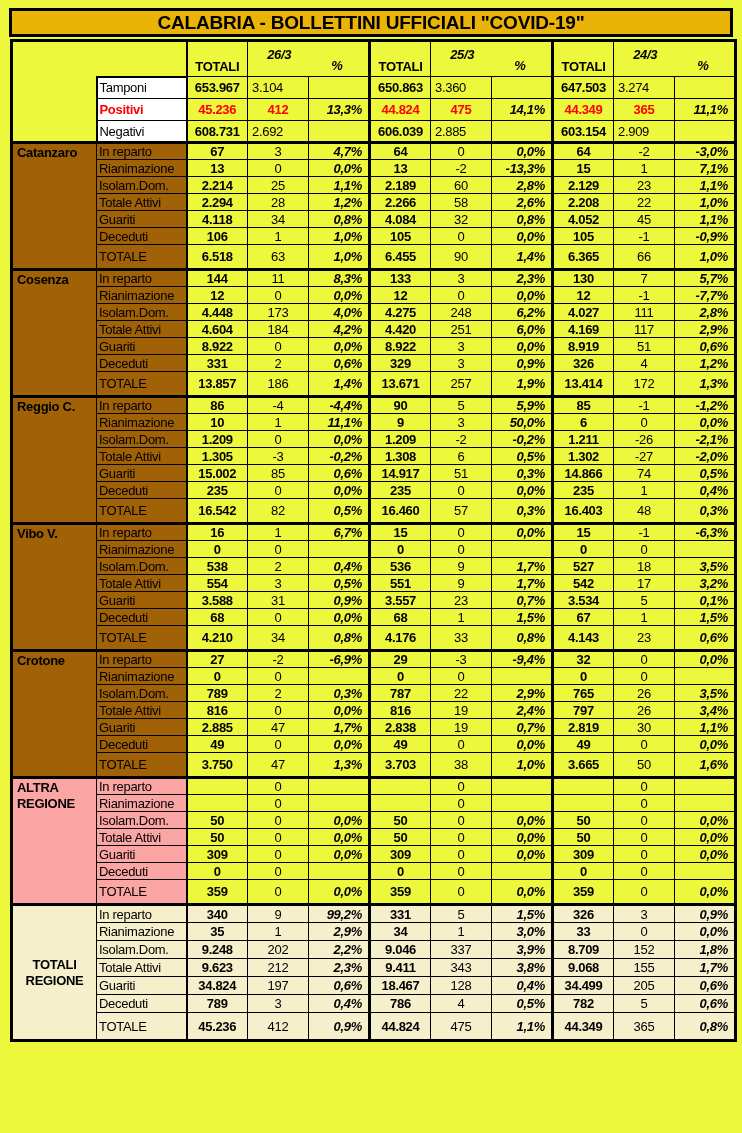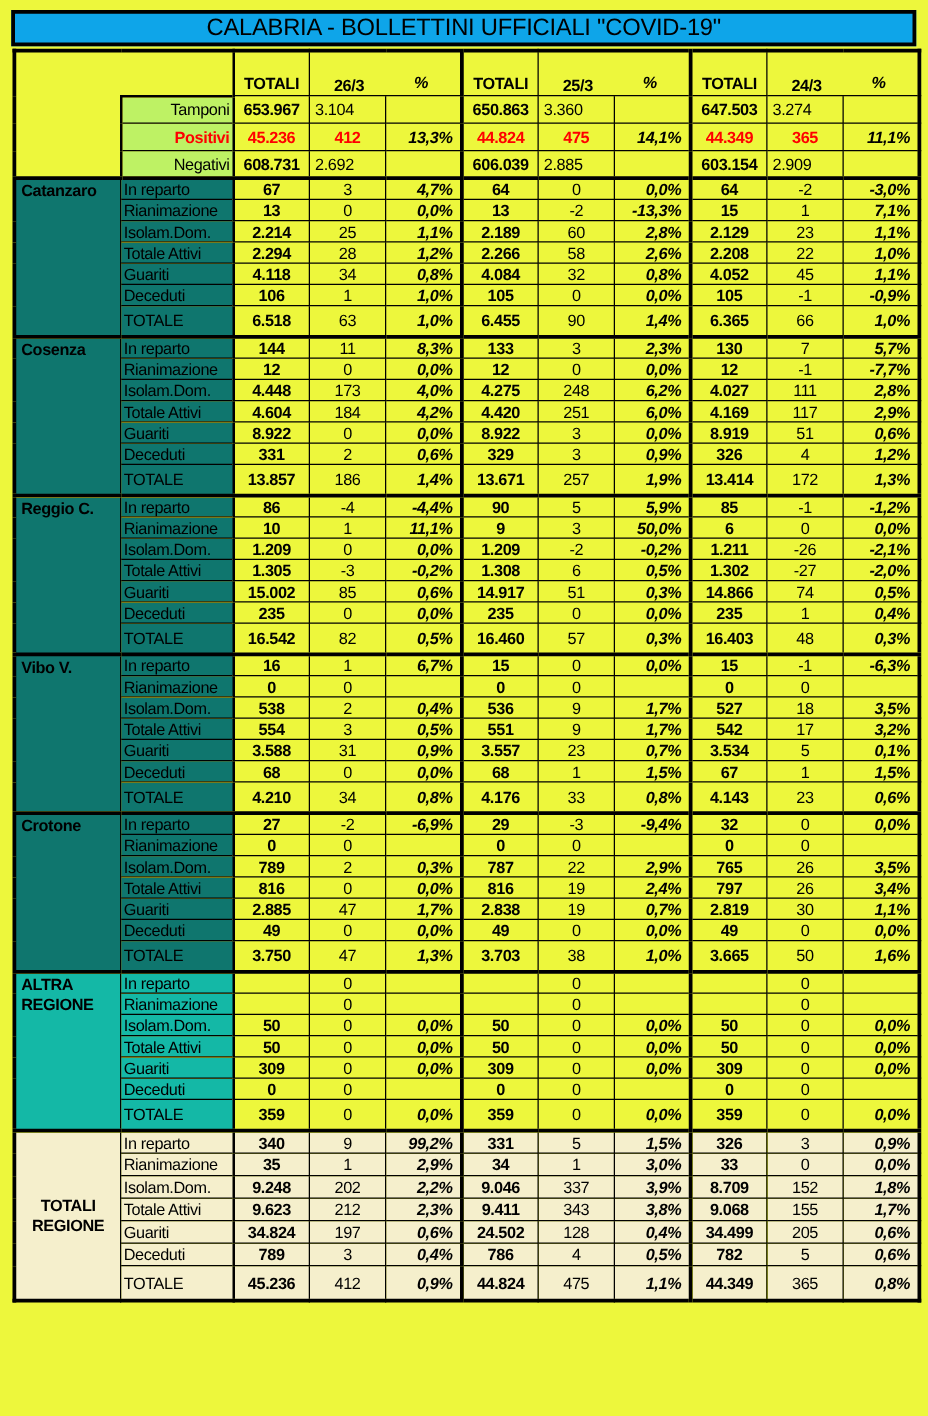--- a/index.html
+++ b/index.html
@@ -4,62 +4,62 @@
 <style>
   html,body { margin:0; padding:0; }
   body {
     width:742px; height:1133px; overflow:hidden;
     background:#EDF73C;
     font-family:"Liberation Sans", sans-serif;
     color:#000;
   }
   .title-bar {
     margin:8px 9px 0 9px; height:23px;
-    border:3px solid #000; background:#0ea5e9;
+    border:3px solid #000; background:#eab308;
     display:flex; align-items:center; justify-content:center;
-    font-weight:normal; font-size:19px; letter-spacing:-0.2px;
+    font-weight:bold; font-size:19px; letter-spacing:-0.2px;
   }
   table.main {
     border-collapse:collapse; table-layout:fixed;
     margin:2px 0 0 10px; width:724px;
     border:3px solid #000;
   }
   td {
     border:1px solid #000;
     font-size:13px; letter-spacing:-0.3px;
     padding:0 2px; overflow:hidden; white-space:nowrap;
     vertical-align:middle;
   }
   
   thead tr { height:36px; }
   td.corner { border:none; background:#EDF73C; }
   td.sum-side { border:none; background:#EDF73C; }
   td.th-tot { font-weight:700; text-align:center; vertical-align:bottom; padding-bottom:2px; }
   td.th-datepct { position:relative; padding:0; }
-  .th-date { position:absolute; top:19px; left:0; width:52%; text-align:center; font-weight:700; }
+  .th-date { position:absolute; top:5px; left:0; width:52%; text-align:center; font-weight:700;font-style:italic; }
   .th-pct  { position:absolute; top:16px; right:0; width:52%; text-align:center; font-weight:700; font-style:italic; }
   
   tbody.summary tr { height:22px; }
-  td.sum-lbl { background:#bef264; border-left:2px solid #000; border-right:2px solid #000; text-align:right; }
+  td.sum-lbl { background:#ffffff; border-left:2px solid #000; border-right:2px solid #000; text-align:left; }
   td.sum-first { border-top:2px solid #000; }
   td.sum-last { border-bottom:2px solid #000; }
   .red { color:#FF0000; font-weight:700; }
   
   td.c-tot { text-align:center; font-weight:700; }
   td.c-day { text-align:center; }
   td.c-day-left { text-align:left; padding-left:4px; }
   td.c-pct { text-align:right; padding-right:6px; font-weight:700; font-style:italic; }
   
   td.region { font-weight:700; text-align:left; vertical-align:top; padding:1px 2px 0 4px; }
   td.region-mid { vertical-align:middle; text-align:center; padding:0; }
   td.region span { display:block; line-height:16px; }
   td.lbl { text-align:left; padding-right:3px; }
   .lbl-b { font-weight:400; }
-  .bg-w { background:#0f766e; }
-  .bg-y { background:#14b8a6; }
+  .bg-w { background:#a16207; }
+  .bg-y { background:#fca5a5; }
   .bg-c { background:#F5EFCC; }
   
   .bl2 { border-left-width:2px; }
   .bl3 { border-left-width:3px; }
   .bt3 { border-top-width:3px; }
   
   tbody.sect tr.h-data { height:17px; }
   tbody.sect tr.h-tot  { height:25px; }
   tbody.sect.bottom tr.h-data { height:18px; }
   tbody.sect.bottom tr.h-tot  { height:28px; }
@@ -730,21 +730,21 @@
         <td class="c-pct bg-c">3,8%</td>
         <td class="c-tot bg-c bl3">9.068</td>
         <td class="c-day bg-c">155</td>
         <td class="c-pct bg-c">1,7%</td>
       </tr>
       <tr class="h-data">
         <td class="lbl bg-c">Guariti</td>
         <td class="c-tot bg-c bl2">34.824</td>
         <td class="c-day bg-c">197</td>
         <td class="c-pct bg-c">0,6%</td>
-        <td class="c-tot bg-c bl3">24.502</td>
+        <td class="c-tot bg-c bl3">18.467</td>
         <td class="c-day bg-c">128</td>
         <td class="c-pct bg-c">0,4%</td>
         <td class="c-tot bg-c bl3">34.499</td>
         <td class="c-day bg-c">205</td>
         <td class="c-pct bg-c">0,6%</td>
       </tr>
       <tr class="h-data">
         <td class="lbl bg-c">Deceduti</td>
         <td class="c-tot bg-c bl2">789</td>
         <td class="c-day bg-c">3</td>

